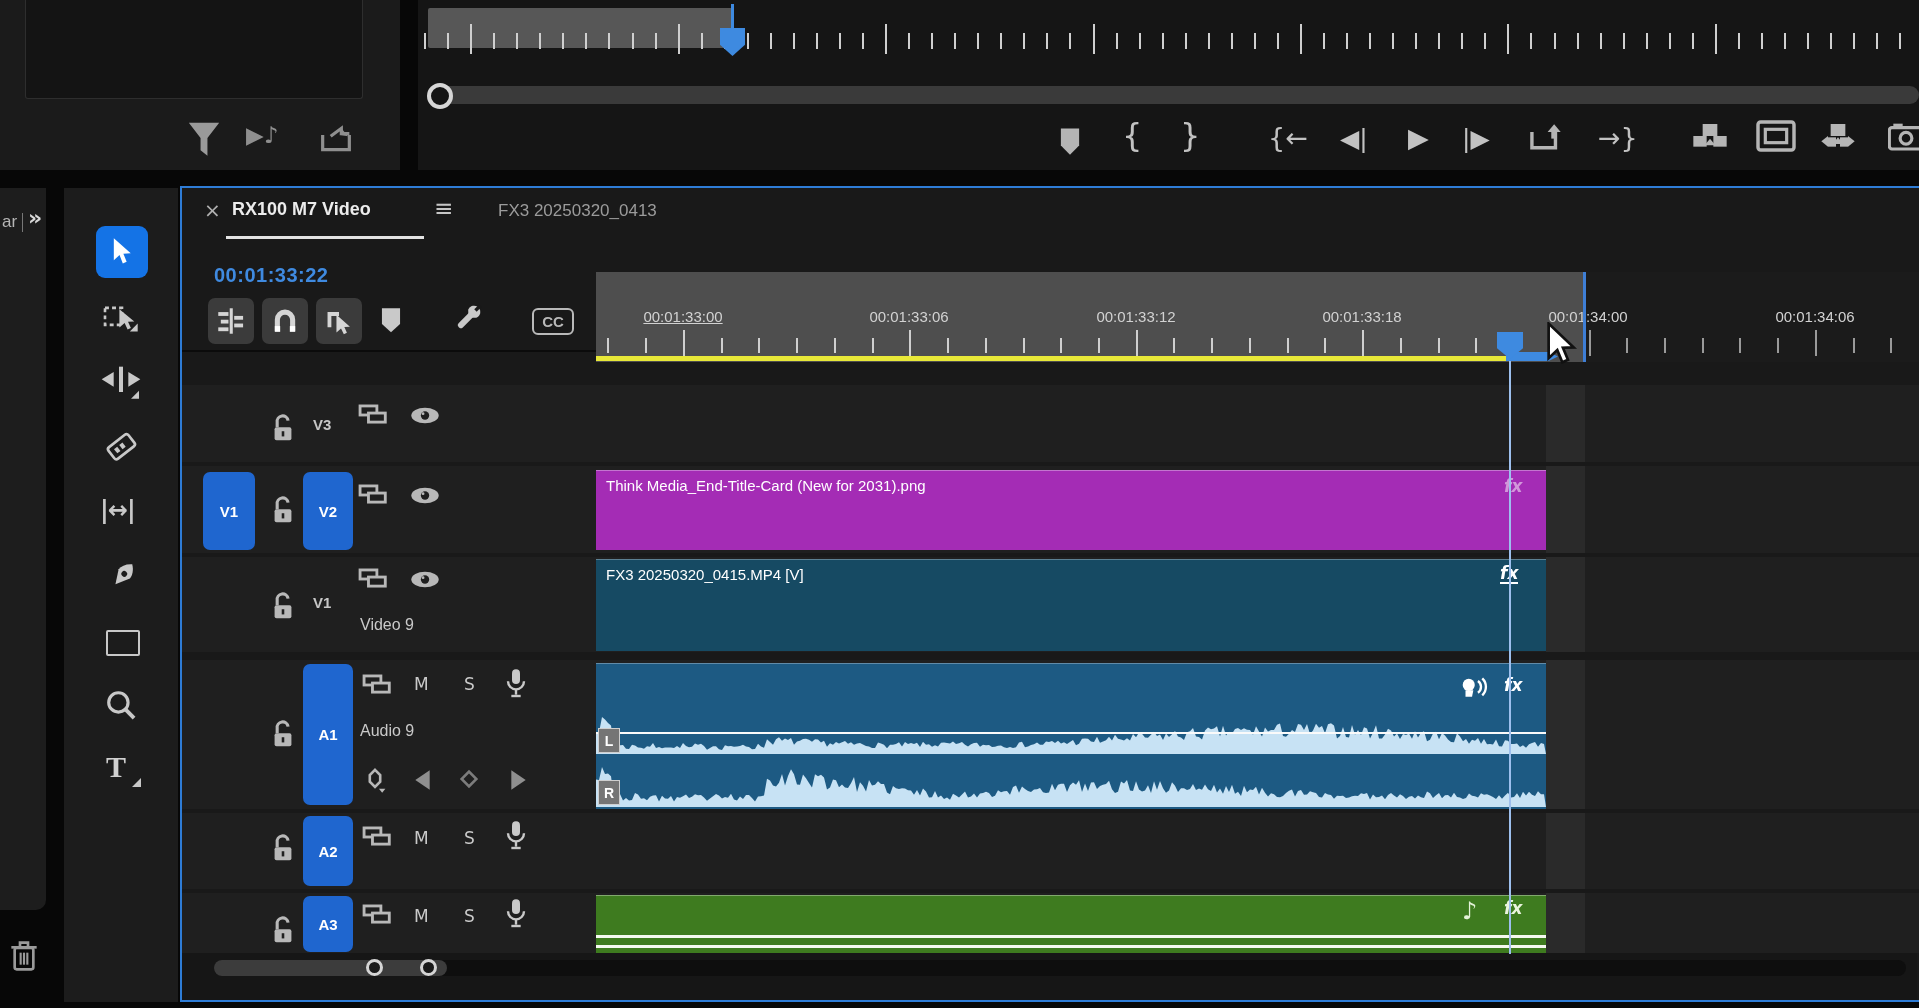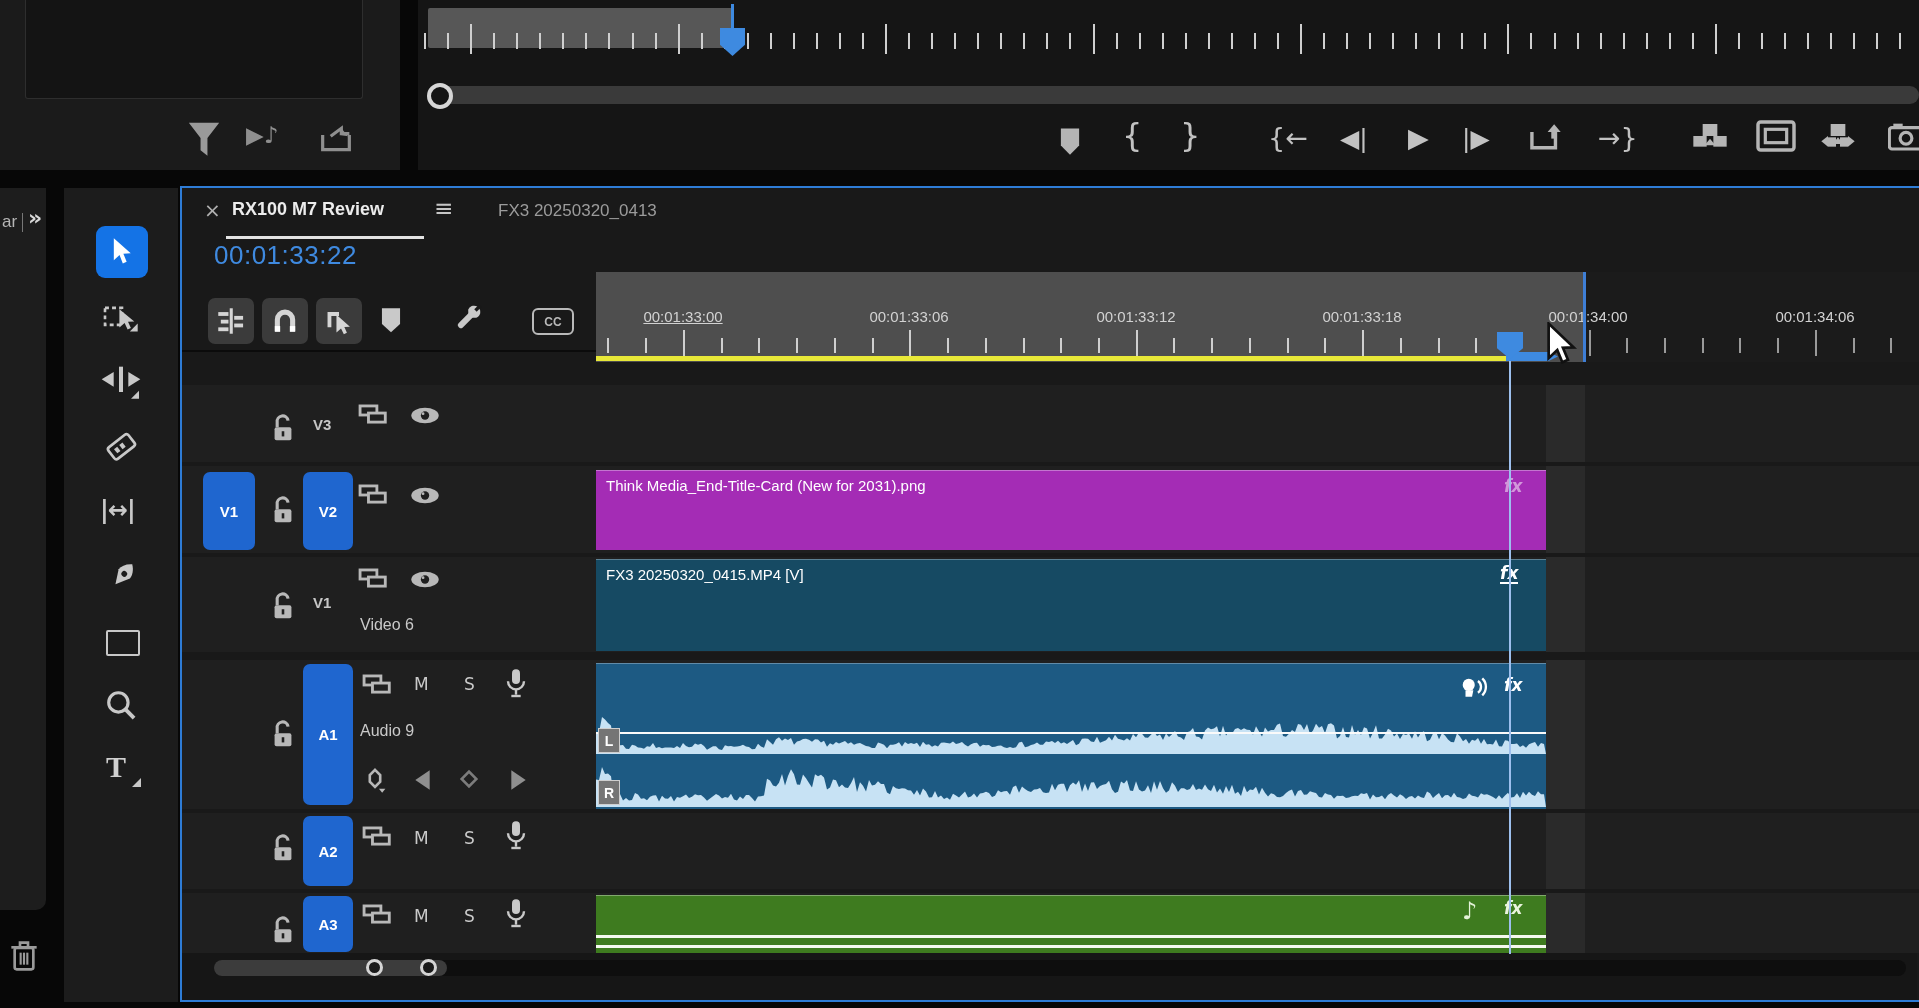--- a/index.html
+++ b/index.html
@@ -237,26 +237,26 @@
     <span>T</span>
     <svg width="9" height="9" viewBox="0 0 9 9" style="position:absolute;left:26px;top:28px;">
       <path d="M9,0 v9 h-9 z" fill="#c8c8c8"></path>
       </svg>
   </div>
 
   <div class="a" style="left:180px;top:186px;width:1741px;height:816px;background:#191919;
               border:2px solid var(--panel-border,#2e7cd6);box-sizing:border-box;"></div>
 
   <div class="a g" style="left:204px;top:198px;font-size:20px;color:#b0b0b0;">×</div>
-  <div class="a" style="left:232px;top:199px;font-size:18px;font-weight:bold;color:#ececec;">RX100 M7 Review</div>
+  <div class="a" style="left:232px;top:199px;font-size:18px;font-weight:bold;color:#ececec;">RX100 M7 Video</div>
   <div class="a" style="left:226px;top:236px;width:198px;height:2.5px;background:#e3e3e3;"></div>
   <div class="a g" style="left:434px;top:195px;font-size:23px;color:#c6c6c6;">≡</div>
   <div class="a" style="left:498px;top:201px;font-size:17px;color:#9b9b9b;">FX3 20250320_0413</div>
 
-  <div class="a" style="left:214px;top:240px;font-size:26px;font-weight:normal;color:var(--accent,#3f8ae0);letter-spacing:.5px;">00:01:33:22</div>
+  <div class="a" style="left:214px;top:264px;font-size:20px;font-weight:bold;color:var(--accent,#3f8ae0);letter-spacing:.5px;">00:01:33:22</div>
 
   <div class="tbtn" style="left:208px;top:298px;">
     <svg width="28" height="28" viewBox="0 0 22 22">
       <rect x="10" y="1" width="2.4" height="20" fill="#d5d5d5"></rect>
       <rect x="1" y="4" width="8" height="3" fill="#d5d5d5"></rect>
         <rect x="3" y="10" width="6" height="3" fill="#d5d5d5"></rect>
       <rect x="1" y="16" width="8" height="3" fill="#d5d5d5"></rect>
       <rect x="13.5" y="7" width="7" height="3" fill="#d5d5d5"></rect>
         <rect x="13.5" y="13" width="7" height="3" fill="#d5d5d5"></rect>
     </svg>
@@ -282,21 +282,21 @@
   <div class="a" style="left:452px;top:300px;">
     <svg width="34" height="34" viewBox="0 0 26 26">
       <g transform="rotate(45 13 13)">
         <rect x="10.7" y="9" width="4.6" height="15" rx="2" fill="#c9c9c9"></rect>
         <path d="M8.6,9.5 a4.8,4.8 0 1 1 8.8,0 l-2.2,2 h-4.4 z" fill="#c9c9c9"></path>
         <rect x="11.7" y="1" width="2.6" height="5" fill="#191919"></rect>
       </g>
     </svg>
   </div>
   <div class="a" style="left:532px;top:308px;width:38px;height:23px;border:2.5px solid #b9b9b9;border-radius:6px;
-              color:#b9b9b9;font-size:12px;font-weight:bold;display:flex;align-items:center;justify-content:center;">CC</div>
+              color:#b9b9b9;font-size:15px;font-weight:bold;display:flex;align-items:center;justify-content:center;">CC</div>
 
   <div class="a" style="left:182px;top:350px;width:1735px;height:2px;background:#0b0b0b;"></div>
 
   <div class="a" style="left:596px;top:272px;width:990px;height:90px;background:#4e4e4e;"></div>
   <div class="a" style="left:1586px;top:272px;width:333px;height:90px;background:#1b1b1b;"></div>
   <div class="a" id="ruler-ticks" style="left:0;top:0;width:1919px;height:362px;pointer-events:none;">
       <div class="tick" style="left: 607.4px; top: 338px; height: 15px; background: rgb(207, 207, 207);"></div>
       <div class="tick" style="left: 645.1px; top: 338px; height: 15px; background: rgb(207, 207, 207);"></div>
       <div class="tick" style="left: 682.9px; top: 330px; height: 26px; background: rgb(207, 207, 207);"></div>
       <div class="tick" style="left: 720.6px; top: 338px; height: 15px; background: rgb(207, 207, 207);"></div>
@@ -414,21 +414,21 @@
       <rect x="8" y="7" width="13" height="7" fill="#1f1f1f" stroke="#b8b8b8" stroke-width="2.2"></rect>
     </svg>
   </div>
   <div class="a" style="left:410px;top:570px;">
     <svg width="30" height="19" viewBox="0 0 23 14">
       <ellipse cx="11.5" cy="7" rx="10.5" ry="6" fill="#b8b8b8"></ellipse>
       <circle cx="11.5" cy="7" r="3.2" fill="#1f1f1f"></circle>
         <circle cx="10" cy="5.6" r="1.1" fill="#b8b8b8"></circle>
     </svg>
   </div>
-  <div class="a" style="left:360px;top:616px;font-size:16px;color:#c9c9c9;">Video 6</div>
+  <div class="a" style="left:360px;top:616px;font-size:16px;color:#c9c9c9;">Video 9</div>
 
   <div class="a" style="left:272px;top:720px;">
     <svg width="22" height="28" viewBox="0 0 17 21">
       <path d="M4,10 V6 a4.2,4.2 0 0 1 8.4,-1.2" fill="none" stroke="#b8b8b8" stroke-width="2.4"></path>
       <rect x="2" y="10" width="13" height="10" rx="1.5" fill="#b8b8b8"></rect>
       <rect x="7.5" y="13" width="2" height="4" fill="#1f1f1f"></rect>
     </svg>
   </div>
   <div class="bluebtn" style="left:303px;top:664px;width:50px;height:141px;">A1</div>
   <div class="a" style="left:362px;top:674px;">

